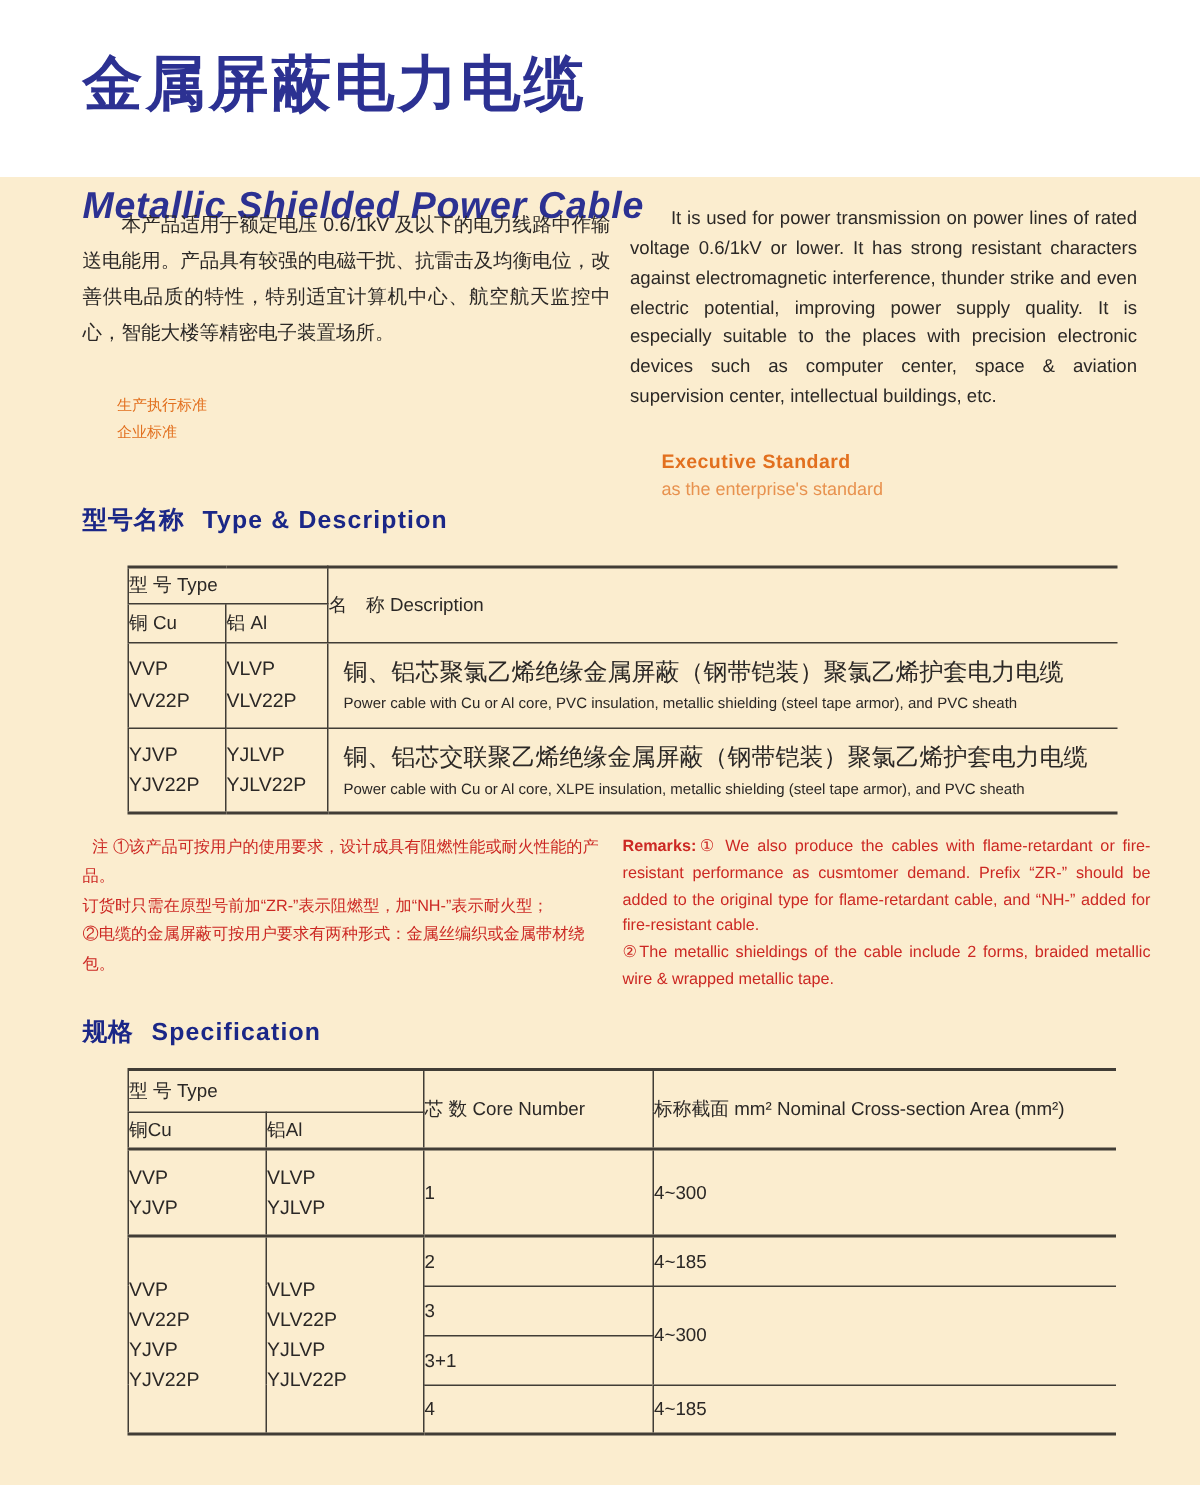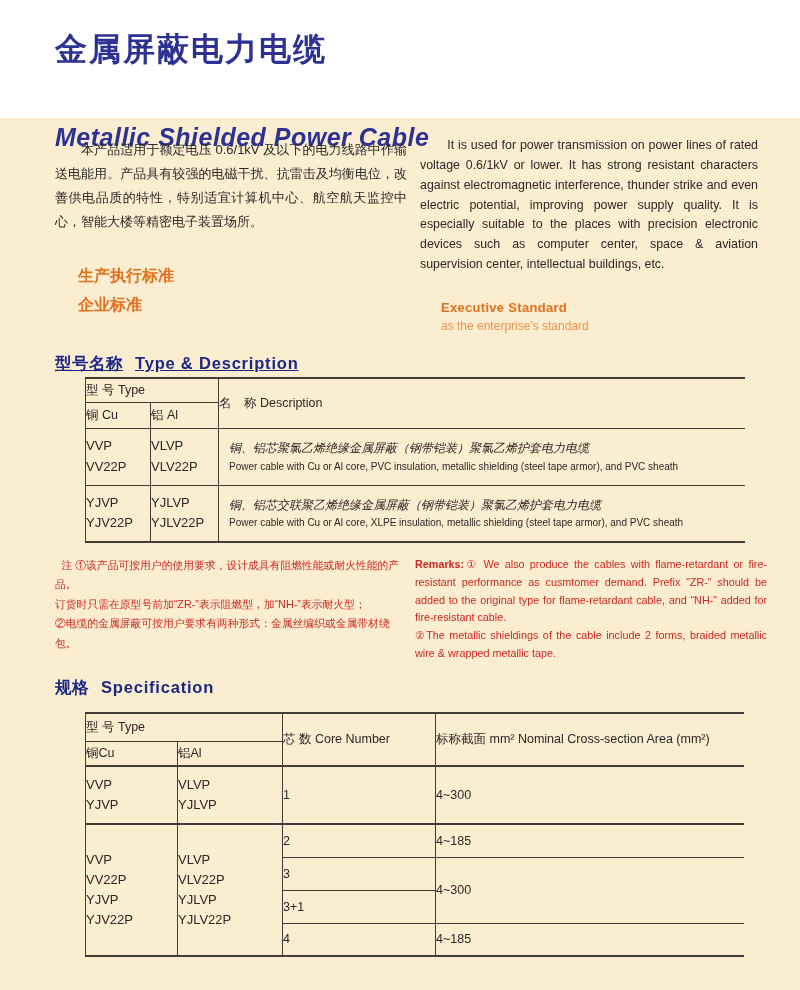--- a/index.html
+++ b/index.html
@@ -12,54 +12,54 @@
     --red:#cc2823;
     --line:#413d36;
   }
   *{box-sizing:border-box;}
   html,body{margin:0;padding:0;}
   body{width:800px;height:990px;overflow:hidden;font-family:"Liberation Sans",sans-serif;background:#ffffff;}
   .page{position:relative;width:800px;height:990px;background:#ffffff;}
   .body-bg{position:absolute;left:0;top:118px;width:800px;height:872px;background:var(--cream);}
 
   
-  .title-zh{position:absolute;left:55px;top:28px;font-size:32px;font-weight:bold;color:var(--navy-title);letter-spacing:2px;}
+  .title-zh{position:absolute;left:55px;top:28px;font-size:40px;font-weight:bold;color:var(--navy-title);letter-spacing:2px;}
   .title-en{position:absolute;left:55px;top:76px;font-size:25px;font-weight:bold;font-style:italic;color:var(--navy-title);letter-spacing:0.5px;margin-top:47px;}
 
   
   .intro-zh{position:absolute;left:55px;top:138px;width:352px;font-size:13px;line-height:1.85;color:var(--ink);text-align:justify;text-indent:2em;}
   .intro-en{position:absolute;left:420px;top:136px;width:338px;font-size:12.4px;line-height:1.6;color:var(--ink);text-align:justify;text-indent:2.2em;}
 
   
-  .std-zh{position:absolute;left:78px;top:262px;font-size:16px;line-height:1.8;color:var(--orange);font-weight:bold;}
+  .std-zh{position:absolute;left:78px;top:262px;font-size:10px;line-height:1.8;color:var(--orange);}
   .std-en{position:absolute;left:441px;top:264px;}
   .std-en .t{font-size:13px;font-weight:bold;color:var(--orange);letter-spacing:0.3px;margin-top:36px;}
   .std-en .s{font-size:12px;color:var(--orange-light);margin-top:4px;}
 
   
   .sec-head{position:absolute;left:55px;font-weight:bold;color:var(--navy-head);font-size:16.5px;letter-spacing:0.5px;}
   .sec-head .en{margin-left:12px;letter-spacing:0.8px;}
-  .sec1{top:353px;text-decoration:underline;}
+  .sec1{top:336px;}
   .sec2{top:677px;}
 
   
   table{border-collapse:collapse;table-layout:fixed;border-top:2px solid var(--line);border-left:1px solid var(--line);}
   th,td{border-right:1px solid var(--line);border-bottom:1px solid var(--line);padding:0;text-align:left;vertical-align:middle;color:var(--ink);font-weight:normal;}
   .lastcol{border-right:none;}
   .bb2{border-bottom:2px solid var(--line);}
   .hdr{font-size:12.5px;}
   .code{font-size:13px;line-height:1.55;}
 
   .t1-wrap{position:absolute;left:85px;top:377px;}
   .t1{width:660px;}
   .t1 .h1{height:24px;}
   .t1 .h2{height:26px;}
   .t1 .brow{height:57px;}
   .t1 .desc{text-align:left;padding:4px 8px 4px 10px;}
-  .t1 .desc .zh{font-size:12px;line-height:1.6;font-style:italic;}
+  .t1 .desc .zh{font-size:16px;line-height:1.6;}
   .t1 .desc .en{font-size:10px;line-height:1.5;}
 
   .t2-wrap{position:absolute;left:85px;top:712px;}
   .t2{width:659px;}
   .t2 .h1{height:28px;}
   .t2 .h2{height:25px;}
   .t2 .r1{height:58px;}
   .t2 .rs{height:33px;}
   .t2 .val{font-size:12.5px;}
 

